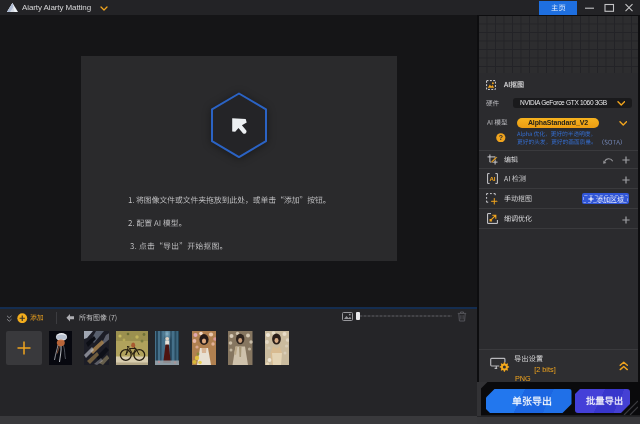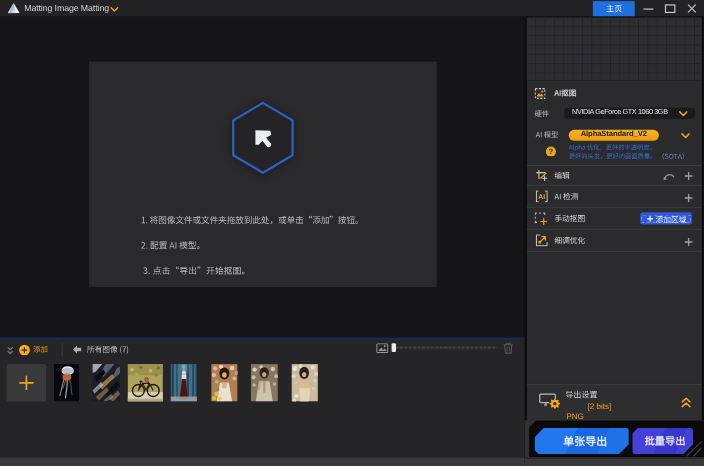--- a/index.html
+++ b/index.html
@@ -7,21 +7,21 @@
 .abs{position:absolute}
 </style></head>
 <body>
 
 <div class="abs" style="left:0;top:0;width:640px;height:15px;background:#232326"></div>
 <svg class="abs" style="left:6.5px;top:3px" width="11" height="9" viewBox="0 0 11 9">
     <path d="M5.5 0 L11 9 L0 9 Z" fill="#eef1f6"></path>
     <path d="M5.5 0 L7.6 9 L0 9 Z" fill="#d5dae4"></path>
     <path d="M5.5 0 L6.4 4 L3.1 9 L0 9 Z" fill="#aebbd4"></path>
   </svg>
-<div class="abs" style="left:22px;top:3.2px;font-size:8px;color:#d4d4d6;letter-spacing:-.1px">Matting Image Matting</div>
+<div class="abs" style="left:22px;top:3.2px;font-size:8px;color:#d4d4d6;letter-spacing:-.1px">Aiarty Aiarty Matting</div>
 <svg class="abs" style="left:100px;top:6px" width="8" height="5" viewBox="0 0 8 5">
     <path d="M1 1 L4 4 L7 1" stroke="#f0a41e" stroke-width="1.3" fill="none" stroke-linecap="round" stroke-linejoin="round"></path>
   </svg>
 <div class="abs" style="left:538.5px;top:1px;width:38px;height:13.5px;background:#1e6fe0"></div>
 <svg style="position:absolute;left:550.6px;top:3.9px;overflow:visible;" width="14.8" height="8.7" viewBox="0 0 14.8 8.7">
     <g transform="translate(0,6.51)">
       <path d="M2.8 -5.9C3.2 -5.5 3.7 -5.1 4 -4.7H0.8V-4.2H3.4V-2.6H1.1V-2H3.4V-0.2H0.4V0.3H7V-0.2H4V-2H6.3V-2.6H4V-4.2H6.6V-4.7H4.2L4.6 -5C4.3 -5.3 3.7 -5.8 3.2 -6.2Z M10.8 -3.4V-2.1C10.8 -1.3 10.5 -0.4 7.8 0.1C7.9 0.3 8 0.5 8.1 0.6C11 -0 11.4 -1.1 11.4 -2.1V-3.4ZM11.4 -0.8C12.3 -0.4 13.4 0.2 13.9 0.6L14.3 0.2C13.7 -0.2 12.6 -0.8 11.8 -1.2ZM8.7 -4.4V-0.9H9.2V-3.9H13V-1H13.6V-4.4H10.9C11.1 -4.7 11.2 -5 11.4 -5.3H14.3V-5.8H7.9V-5.3H10.7C10.6 -5 10.5 -4.7 10.4 -4.4Z" fill="#fff"></path>
     </g>
   </svg>
 <svg class="abs" style="left:584px;top:3px" width="50" height="10" viewBox="0 0 50 10">

